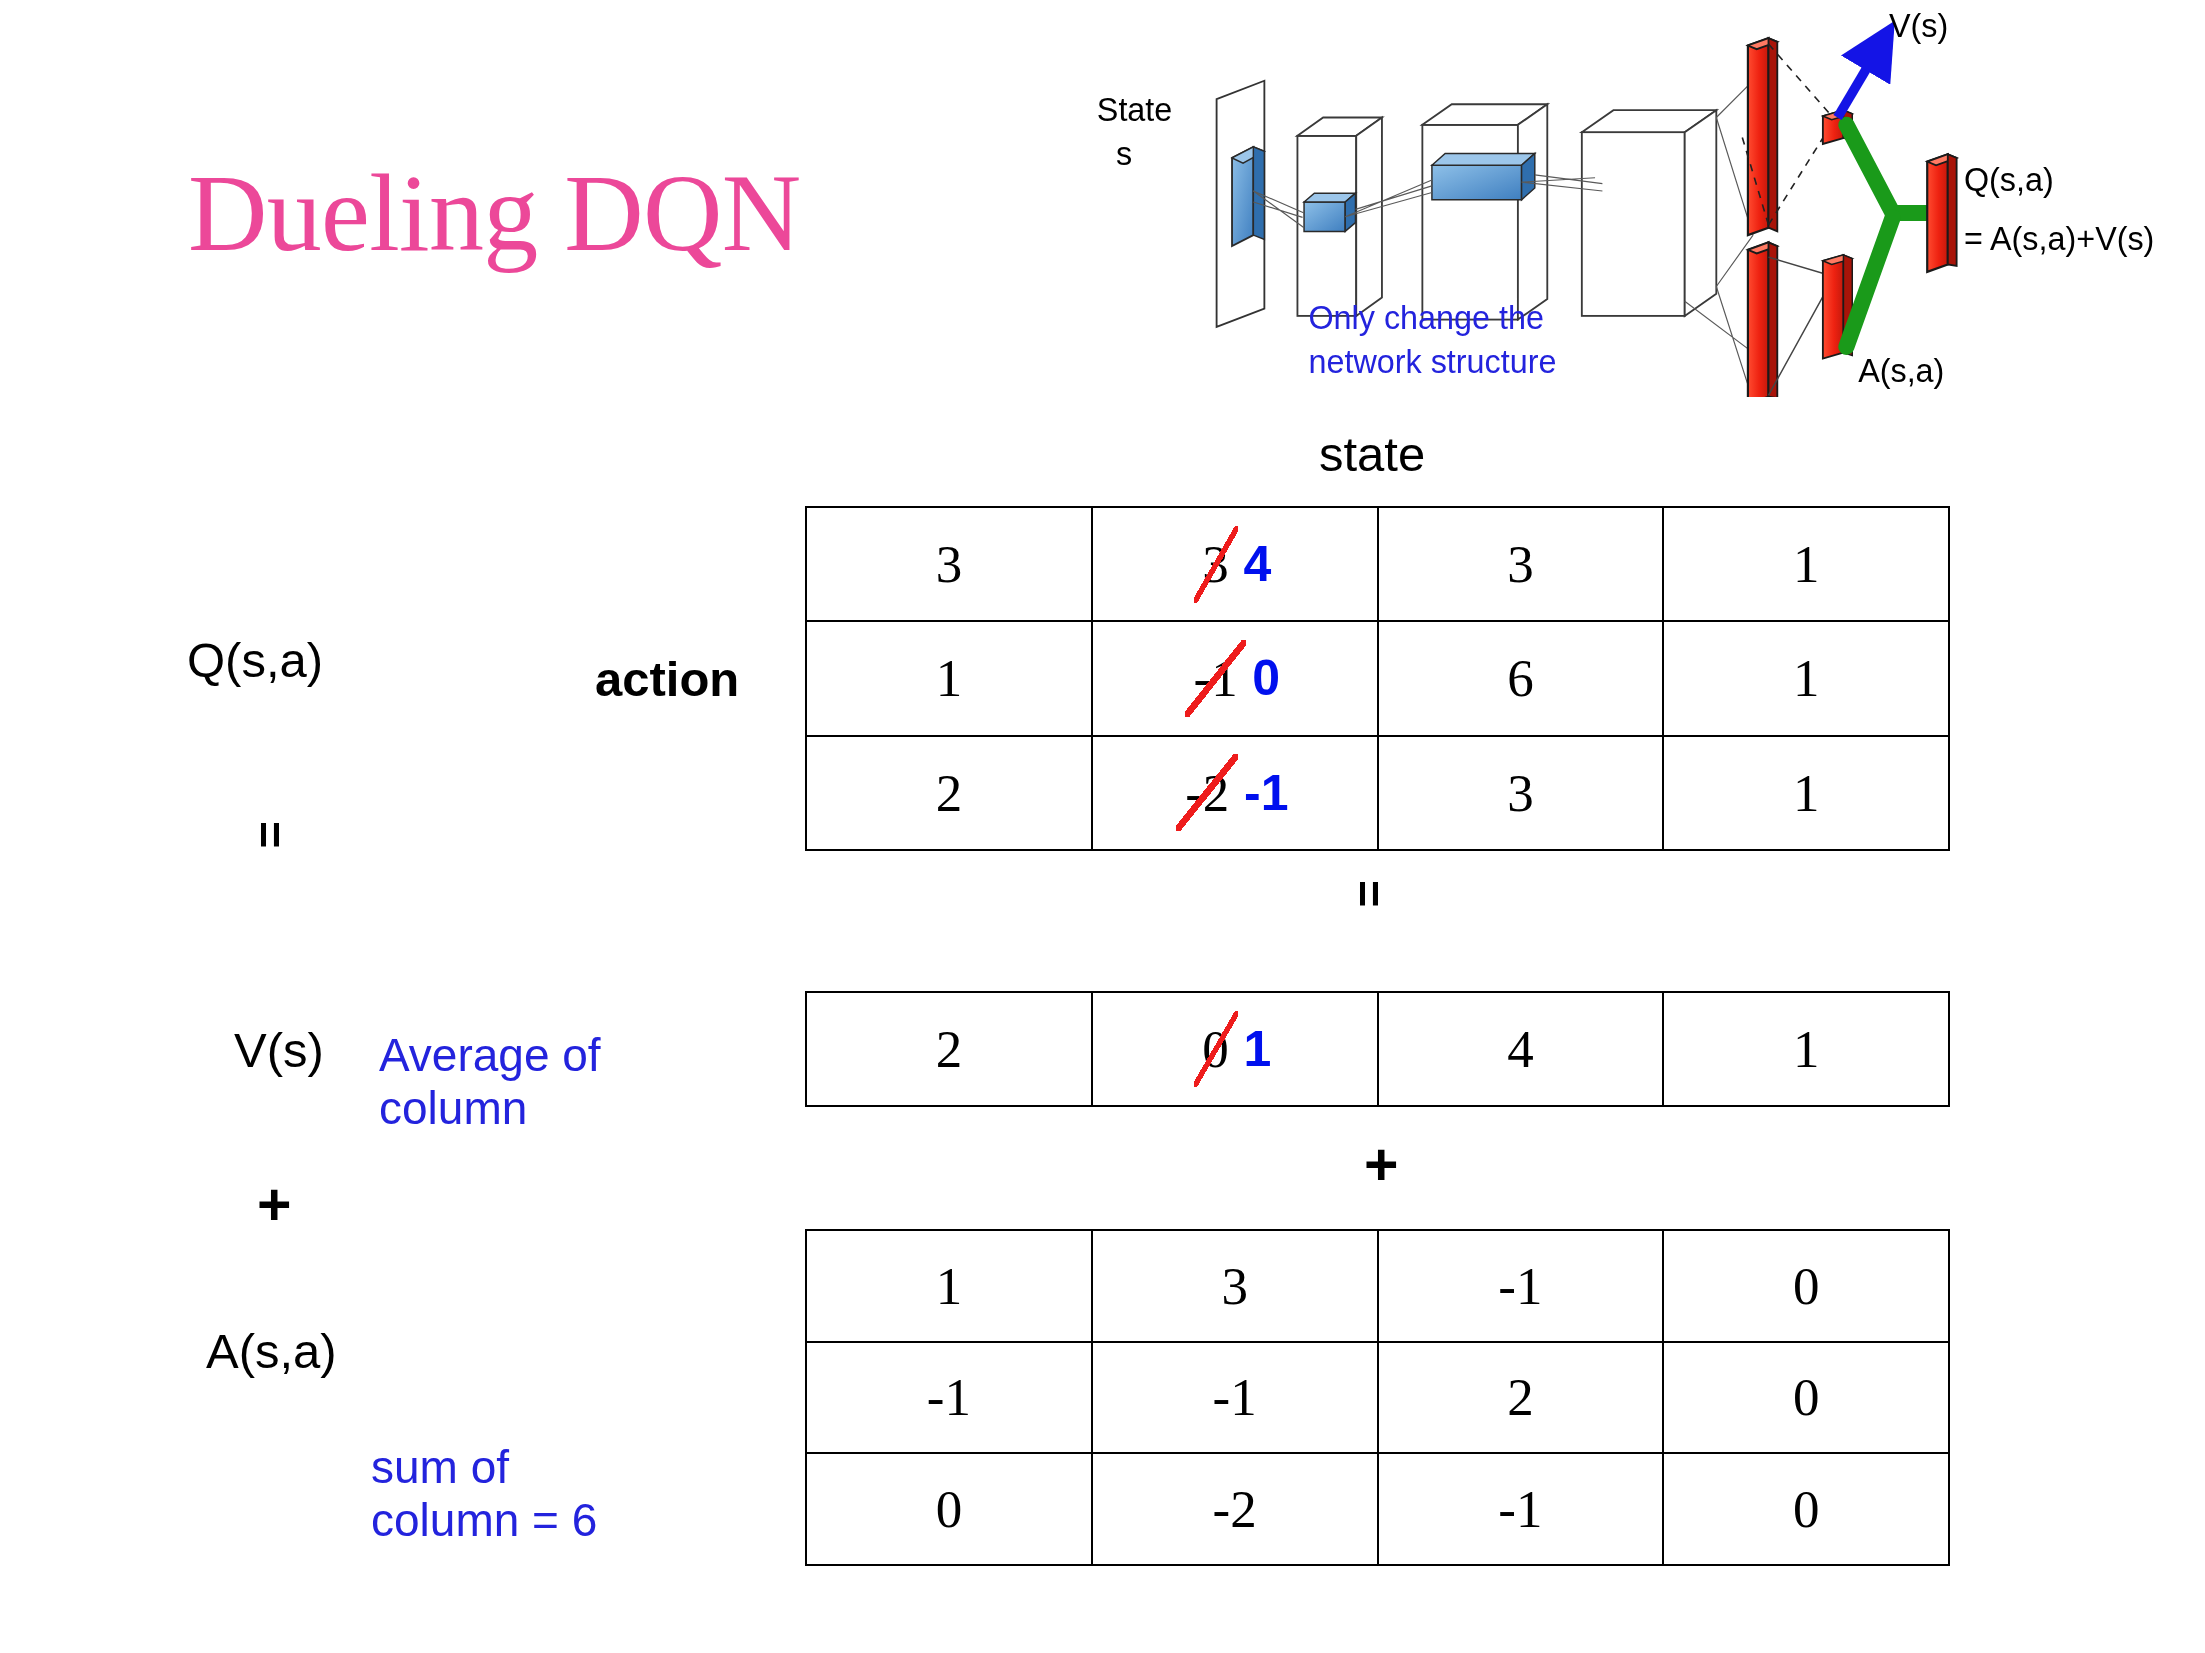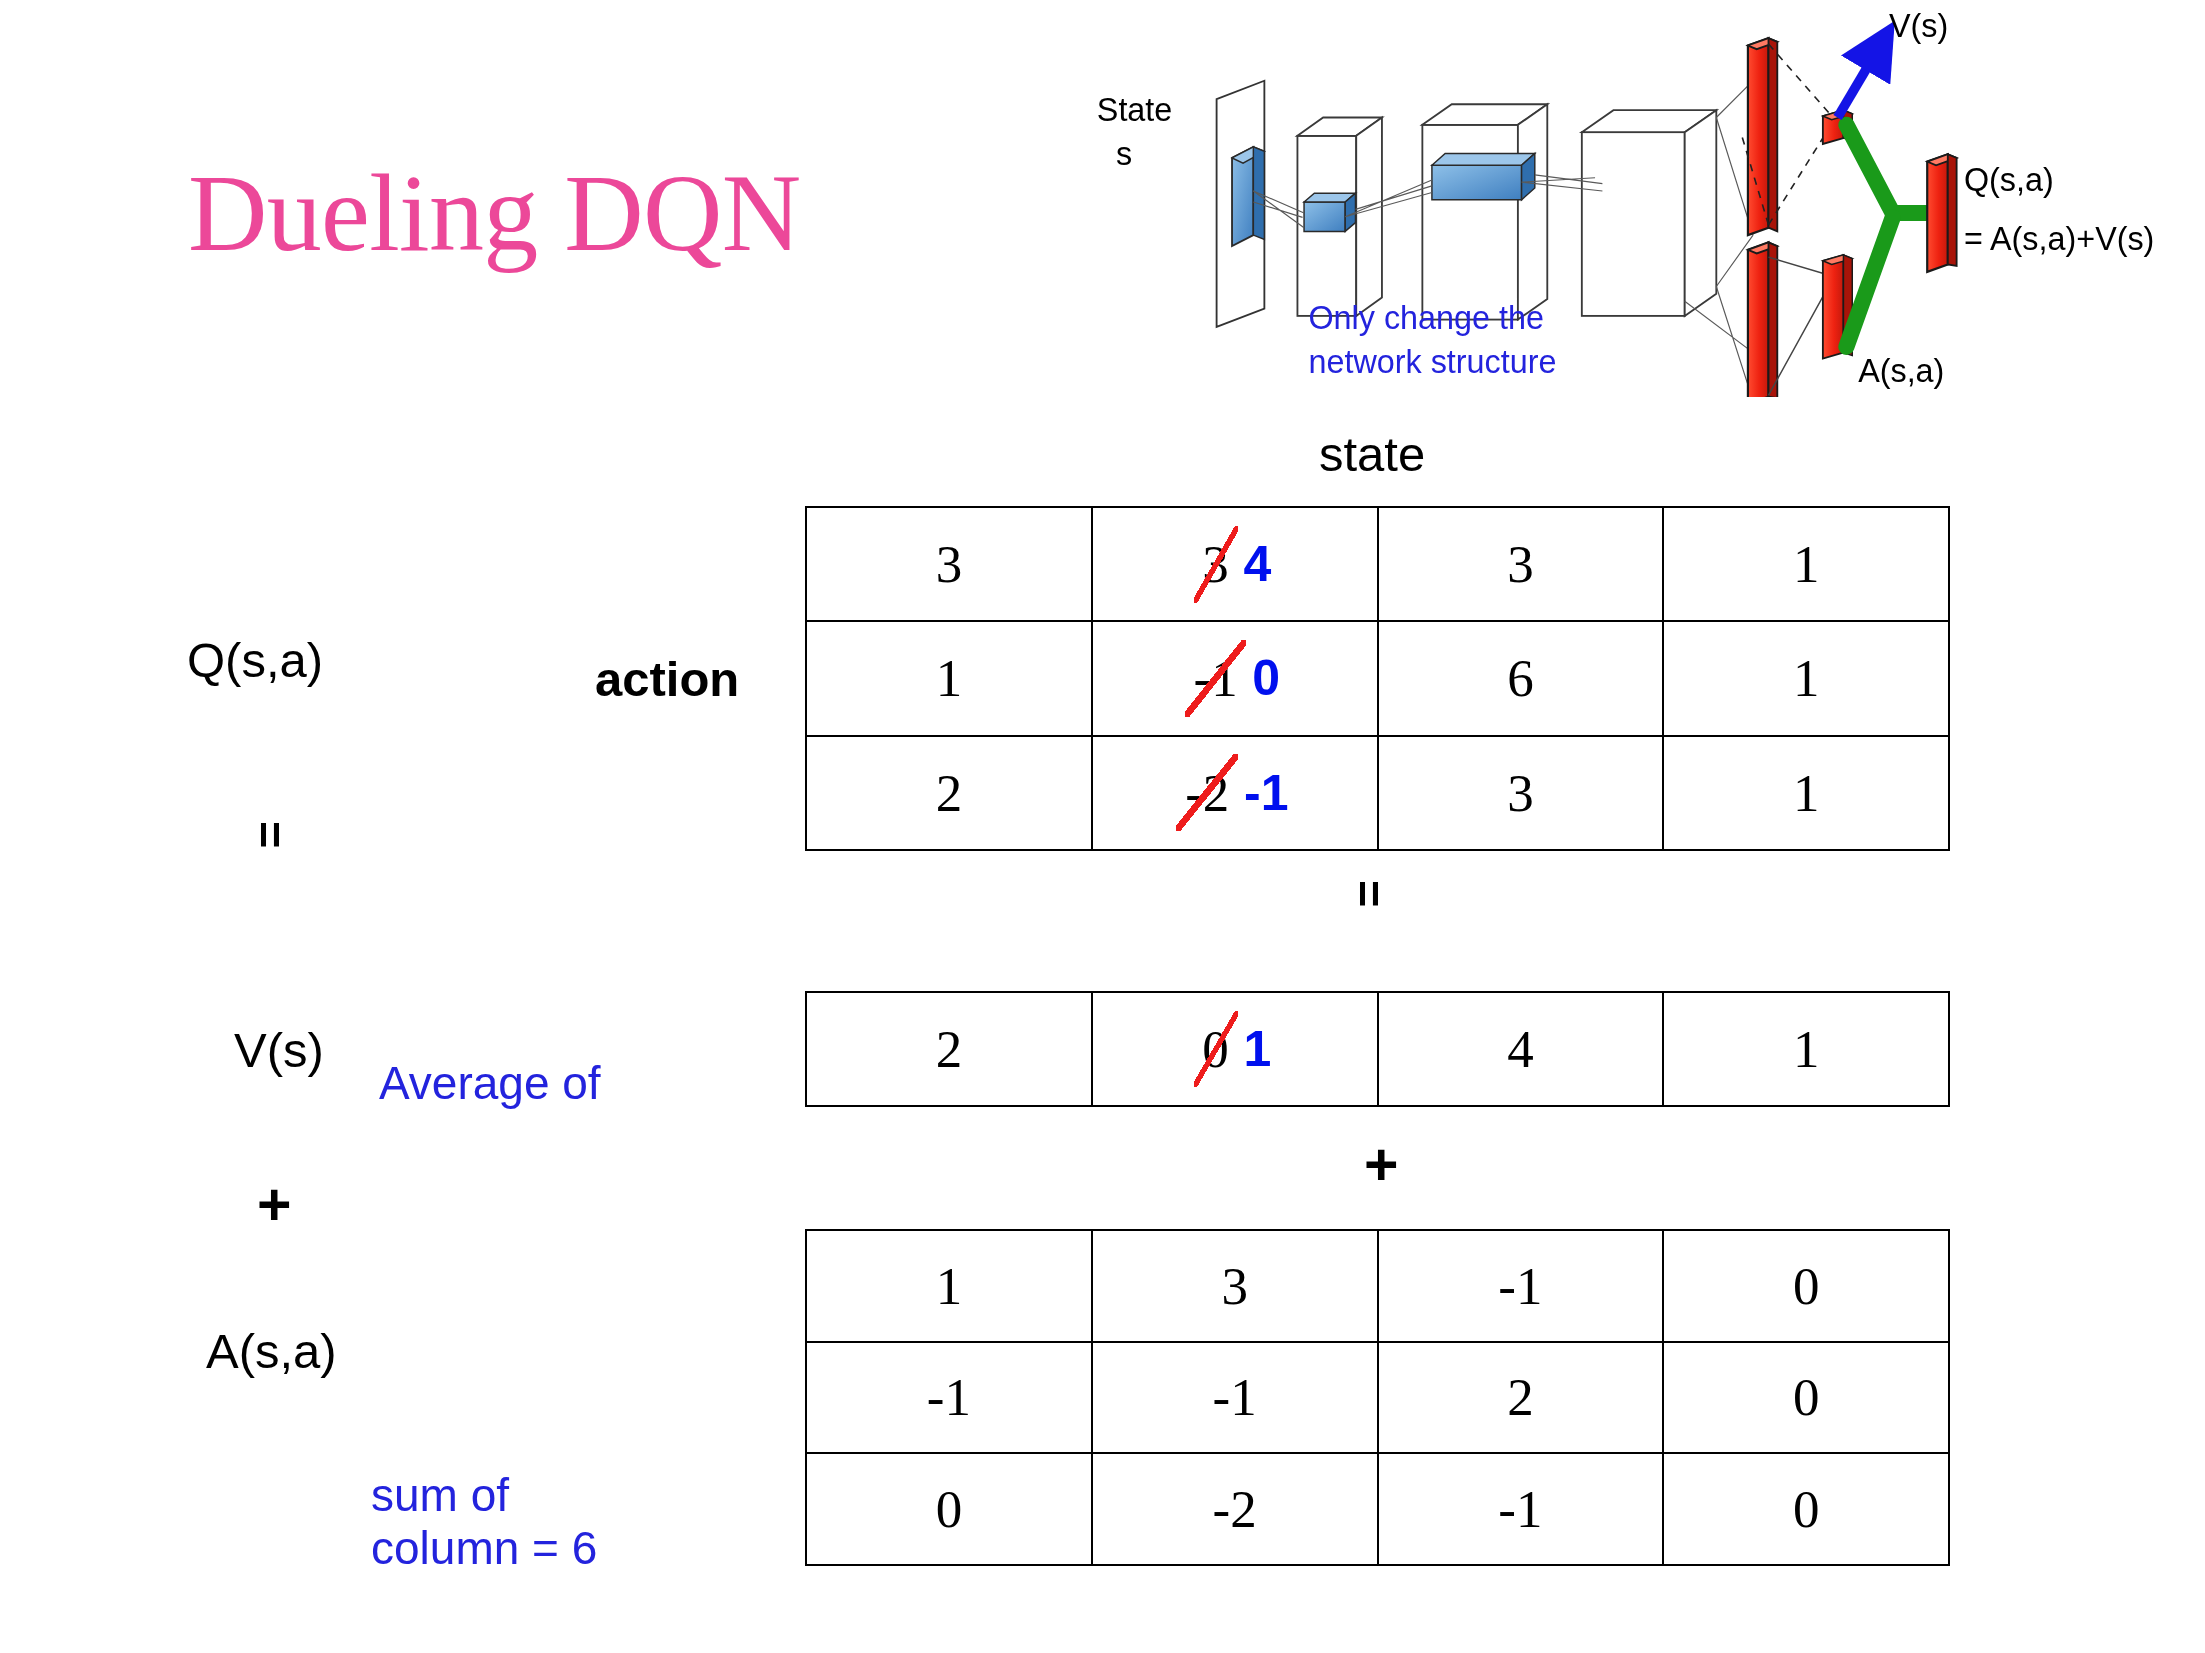--- a/index.html
+++ b/index.html
@@ -26,21 +26,20 @@
   .diag-label-blue{font-size:44px;fill:#2323dd;font-family:"Liberation Sans", sans-serif;}
 
   
   .big-label{
     font-size:49px;color:#000;white-space:nowrap;
     font-family:"Liberation Sans", sans-serif;
   }
   .blue-note{
     font-size:46px;color:#2323dd;line-height:1.15;
     font-family:"Liberation Sans", sans-serif;
-    margin-top:28px;
   }
   .eq-rot{
     font-size:47px;color:#000;
     transform:rotate(90deg);
     transform-origin:center center;
     font-weight:700;
     letter-spacing:-4.4px;
   }
   .plus-sym{font-size:59px;color:#000;font-weight:700;line-height:1;}
 
@@ -189,20 +188,21 @@
 </div>
 
 <div class="abs big-label" style="left:1319px;top:426px;">state</div>
 <div class="abs big-label" style="left:595px;top:651px;font-weight:bold;">action</div>
 
 <div class="abs big-label" style="left:187px;top:632px;">Q(s,a)</div>
 <div class="abs eq-rot" style="left:259px;top:805px;">=</div>
 <div class="abs big-label" style="left:234px;top:1022px;">V(s)</div>
 <div class="abs blue-note" style="left:379px;top:1029px;width:345px;">
   <div>Average of</div>
+  <div>column</div>
 </div>
 <div class="abs plus-sym" style="left:257px;top:1176px;">+</div>
 <div class="abs big-label" style="left:206px;top:1323px;">A(s,a)</div>
 <div class="abs blue-note" style="left:371px;top:1441px;width:382px;">
   <div>sum of</div>
   <div>column = 6</div>
 </div>
 
 <div class="abs eq-rot" style="left:1358px;top:864px;">=</div>
 <div class="abs plus-sym" style="left:1364px;top:1136px;">+</div>

